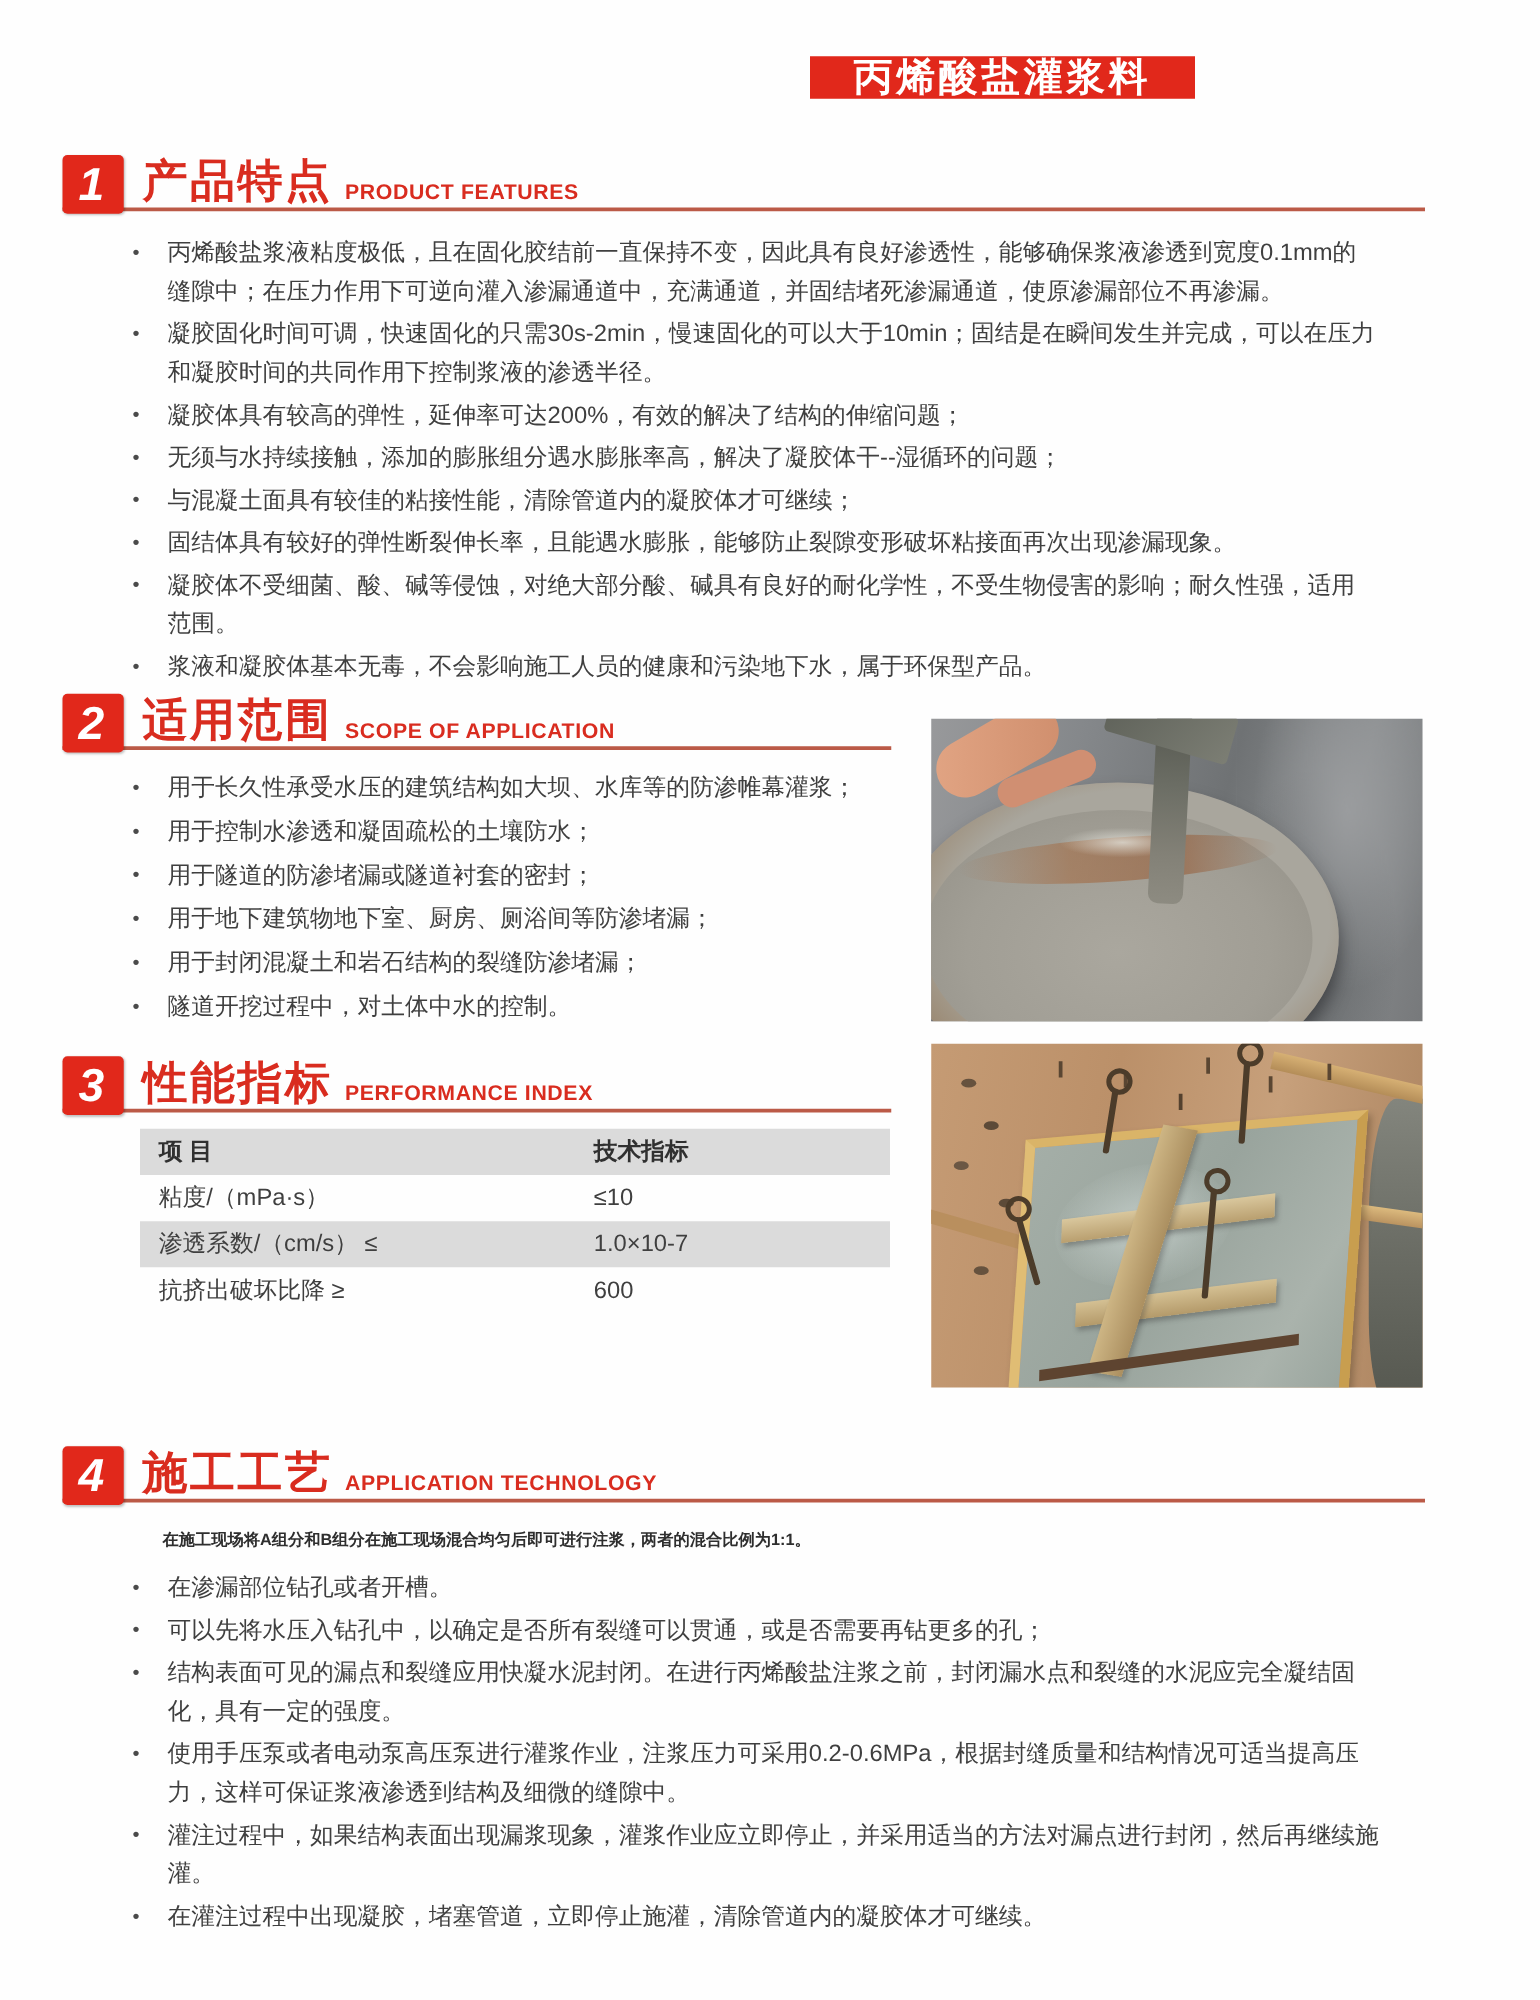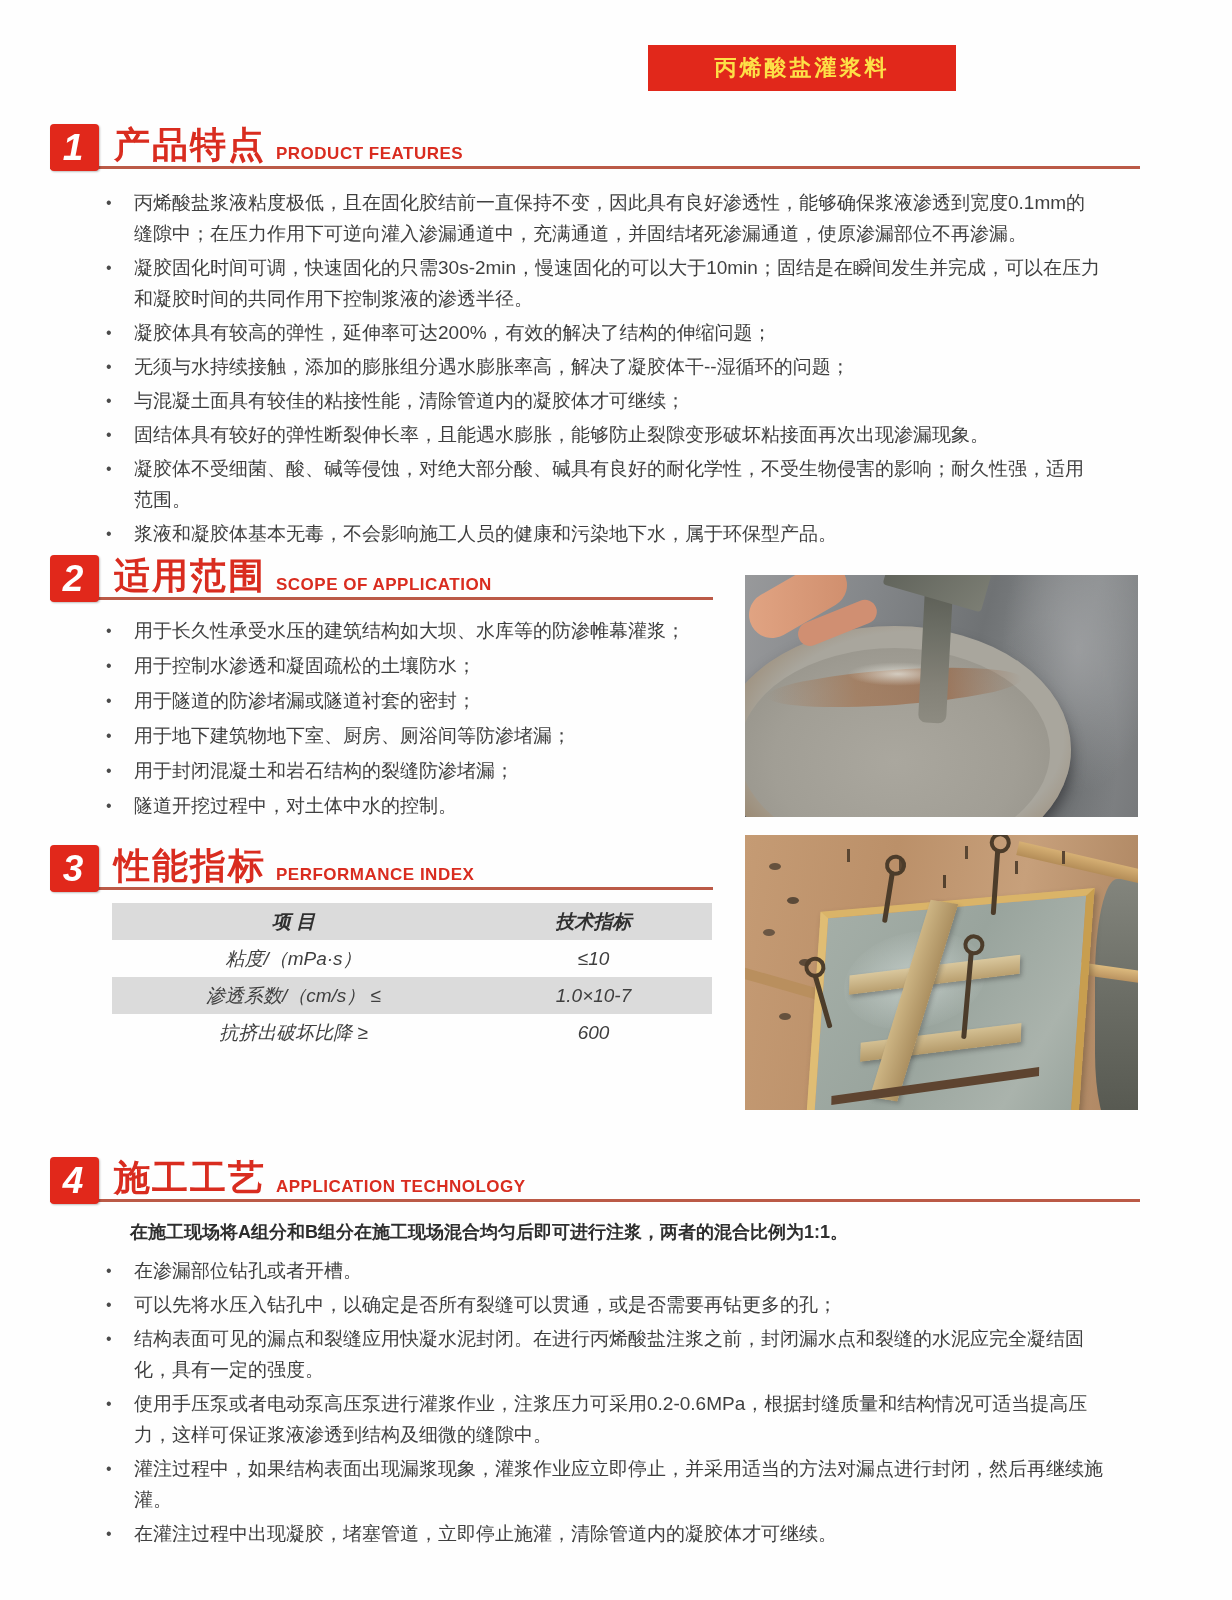--- a/index.html
+++ b/index.html
@@ -3,22 +3,22 @@
 <meta charset="utf-8">
 <style>
   html,body{margin:0;padding:0;background:#ffffff;}
   .page{
     position:relative;width:1232px;height:1600px;margin:0 auto;background:#fefefe;
     font-family:"Liberation Sans","DejaVu Sans",sans-serif;color:#3f3f3f;overflow:hidden;
   }
 
   
   .title-banner{
-    position:absolute;left:648px;top:45px;width:308px;height:46px;background:#e1281b;
-    color:#fde047;font-size:22px;font-weight:bold;letter-spacing:3px;
+    position:absolute;left:648px;top:45px;width:308px;height:34px;background:#e1281b;
+    color:#ffffff;font-size:31px;font-weight:bold;letter-spacing:3px;
     display:flex;align-items:center;justify-content:center;
   }
 
   
   .section{position:absolute;left:50px;}
   .sec-header{display:flex;align-items:flex-end;border-bottom:3px solid #bb5a47;}
   .sec-num{
     flex:0 0 46px;height:47px;background:#e1281b;color:#fff;border-radius:4px;
     font-size:37px;font-weight:bold;font-style:italic;
     display:flex;align-items:center;justify-content:center;
@@ -31,27 +31,27 @@
   ul.bullets{list-style:none;margin:0;padding:0;}
   ul.bullets li{display:flex;font-size:19px;line-height:31px;color:#3f3f3f;}
   ul.bullets .marker{flex:0 0 28px;text-align:left;padding-left:4px;color:#4a4a4a;font-size:16px;}
   ul.bullets .btext{flex:1;}
   .sec-features ul.bullets{margin:18px 0 0 52px;width:1000px;}
   .sec-features ul.bullets li{margin-bottom:3px;}
   .sec-scope ul.bullets{margin:16px 0 0 52px;width:600px;}
   .sec-scope ul.bullets li{margin-bottom:5px;line-height:30px;}
   .sec-construction ul.bullets{margin:4px 0 0 52px;width:1012px;}
   .sec-construction ul.bullets li{margin-bottom:3px;}
-  .intro-line{margin:15px 0 8px 80px;font-size:18px;font-weight:bold;color:#2e2e2e;line-height:30px;width:990px;}
+  .intro-line{margin:15px 0 8px 80px;font-size:13px;font-weight:bold;color:#2e2e2e;line-height:30px;width:990px;}
 
   
   table.perf{border-collapse:collapse;margin:13px 0 0 62px;width:600px;table-layout:fixed;}
   table.perf th,table.perf td{
-    font-size:19px;text-align:center;padding:5px 0 5px 15px;vertical-align:middle;
-    white-space:pre-line;line-height:27px;font-style:italic;
+    font-size:19px;text-align:left;padding:5px 0 5px 15px;vertical-align:middle;
+    white-space:pre-line;line-height:27px;
   }
   table.perf th{font-weight:bold;color:#303030;}
   table.perf col.c1{width:58%;}
   table.perf col.c2{width:42%;}
   table.perf thead tr{background:#dbdbdb;}
   table.perf tbody tr:nth-child(even){background:#dbdbdb;}
   table.perf tbody tr:nth-child(odd){background:#fefefe;}
 
   
   .photo1{position:absolute;left:745px;top:575px;width:393px;height:242px;overflow:hidden;background:

